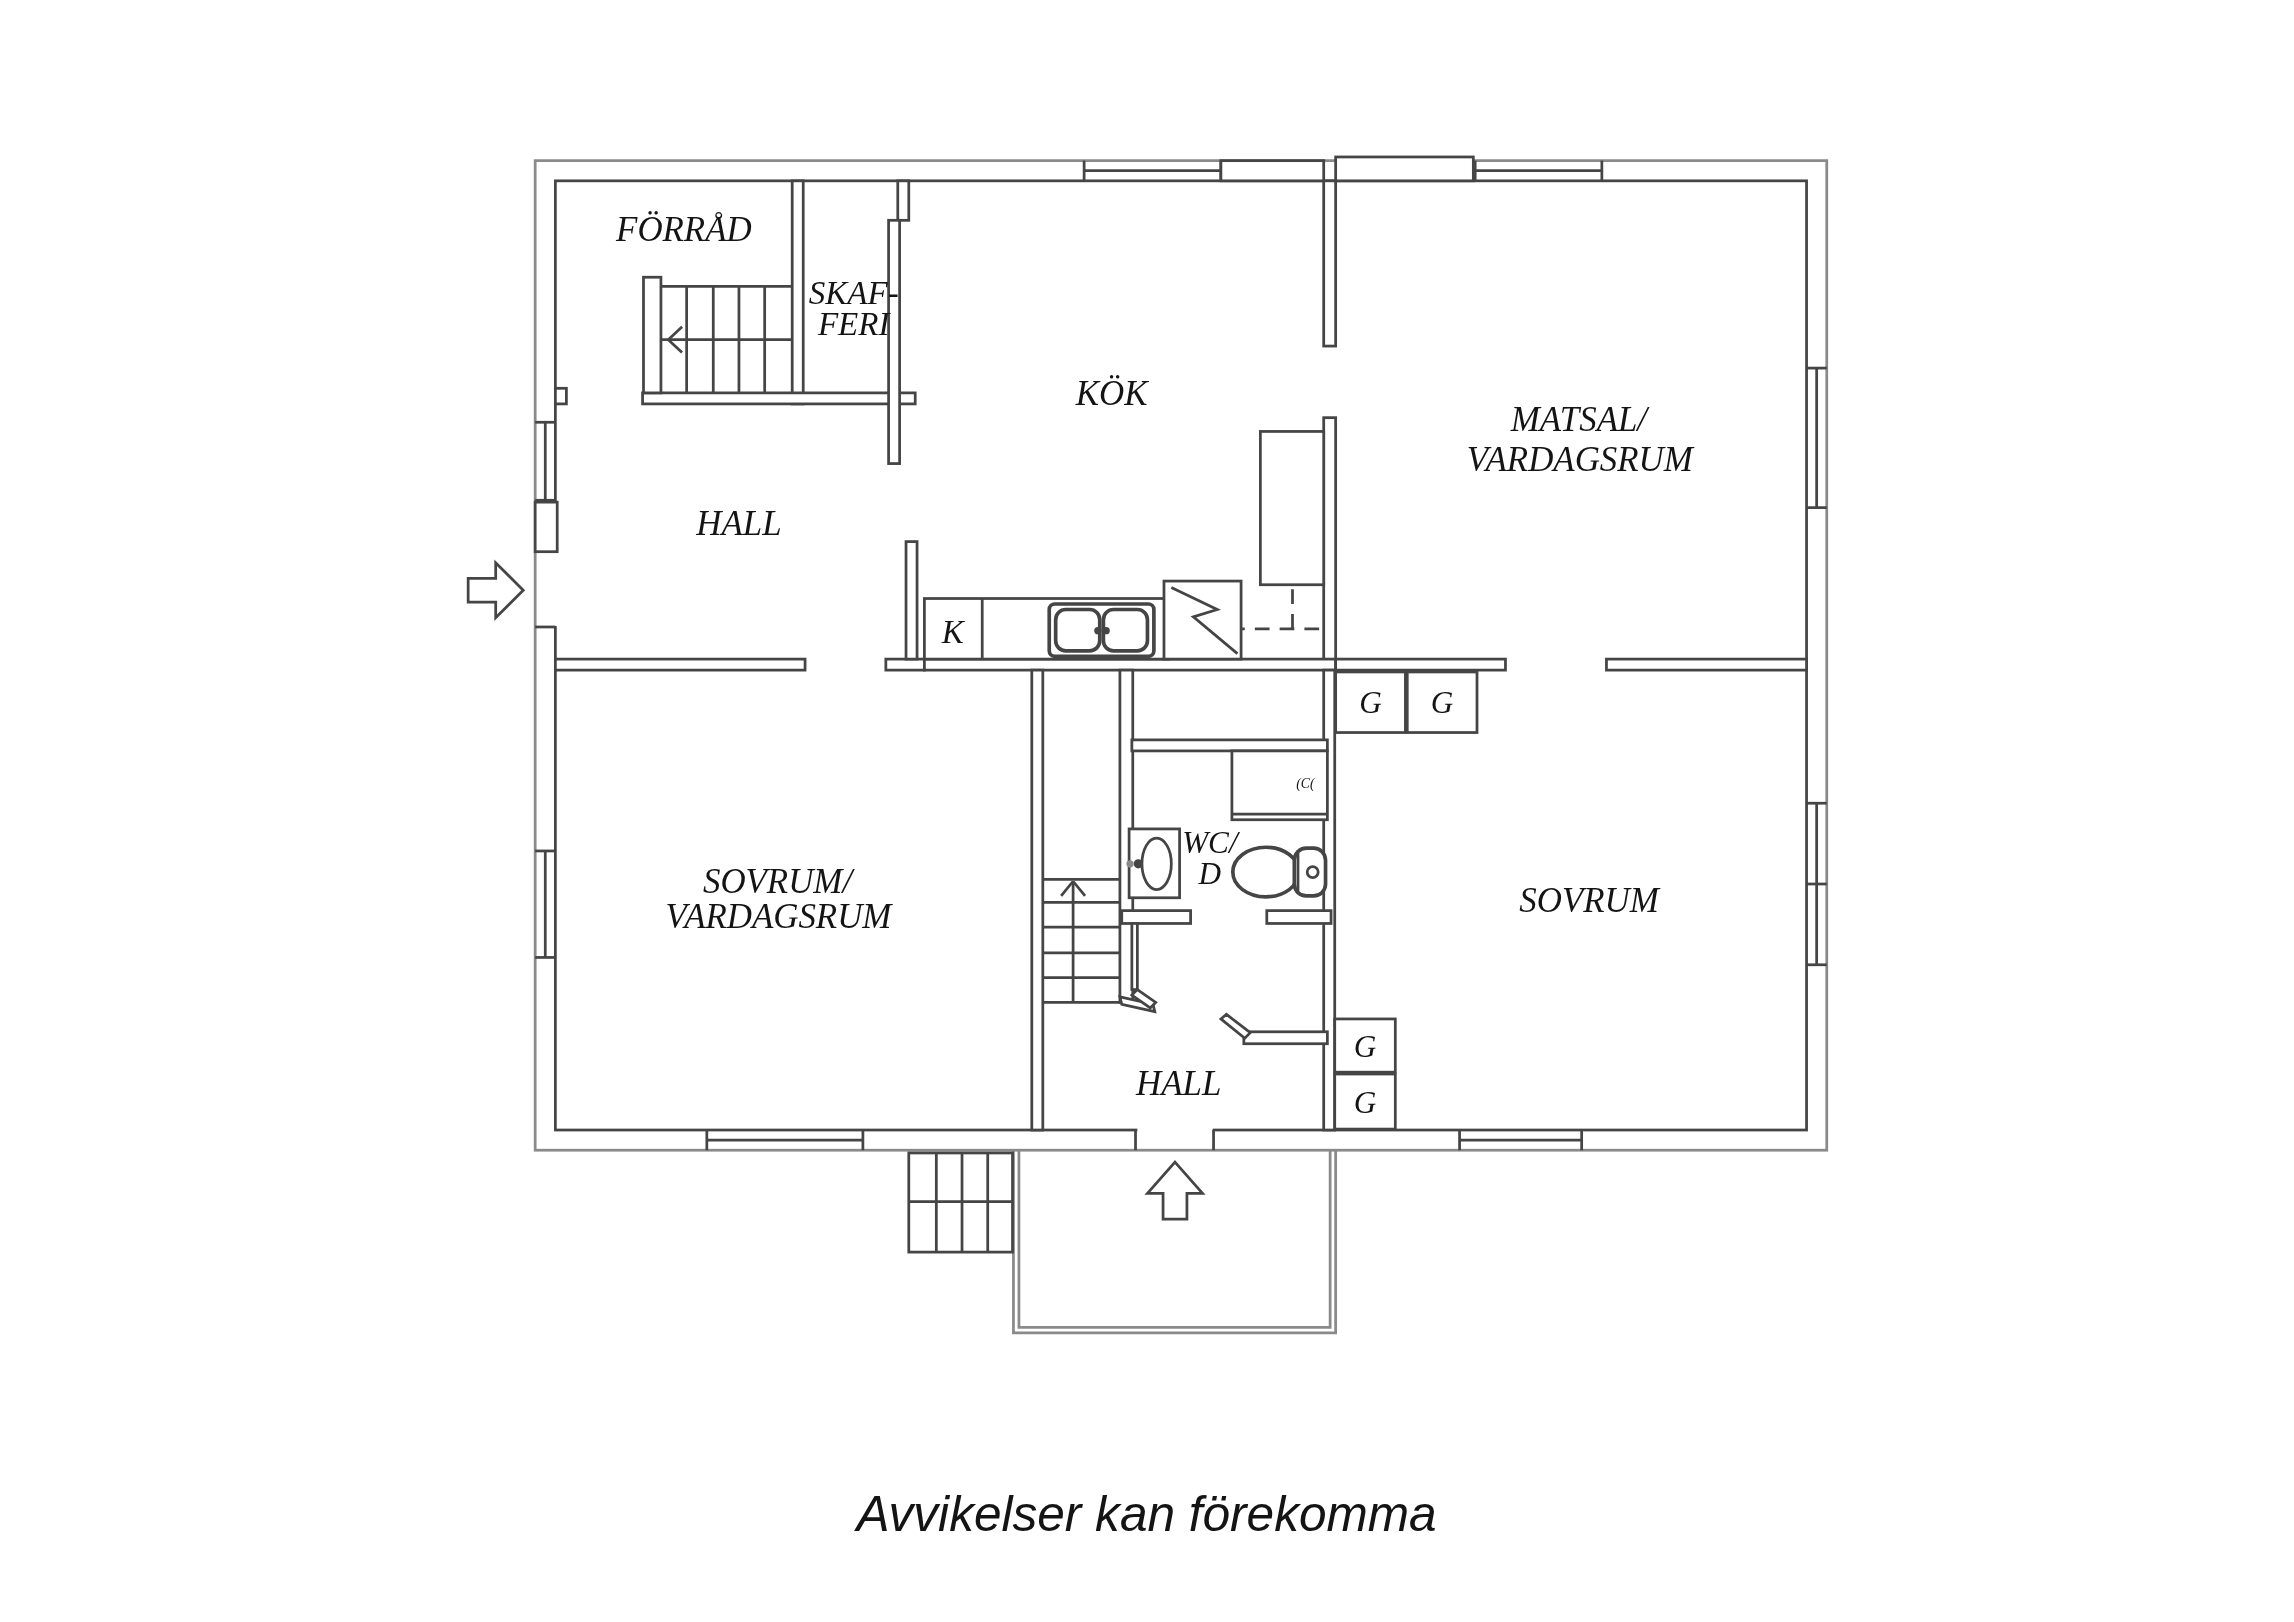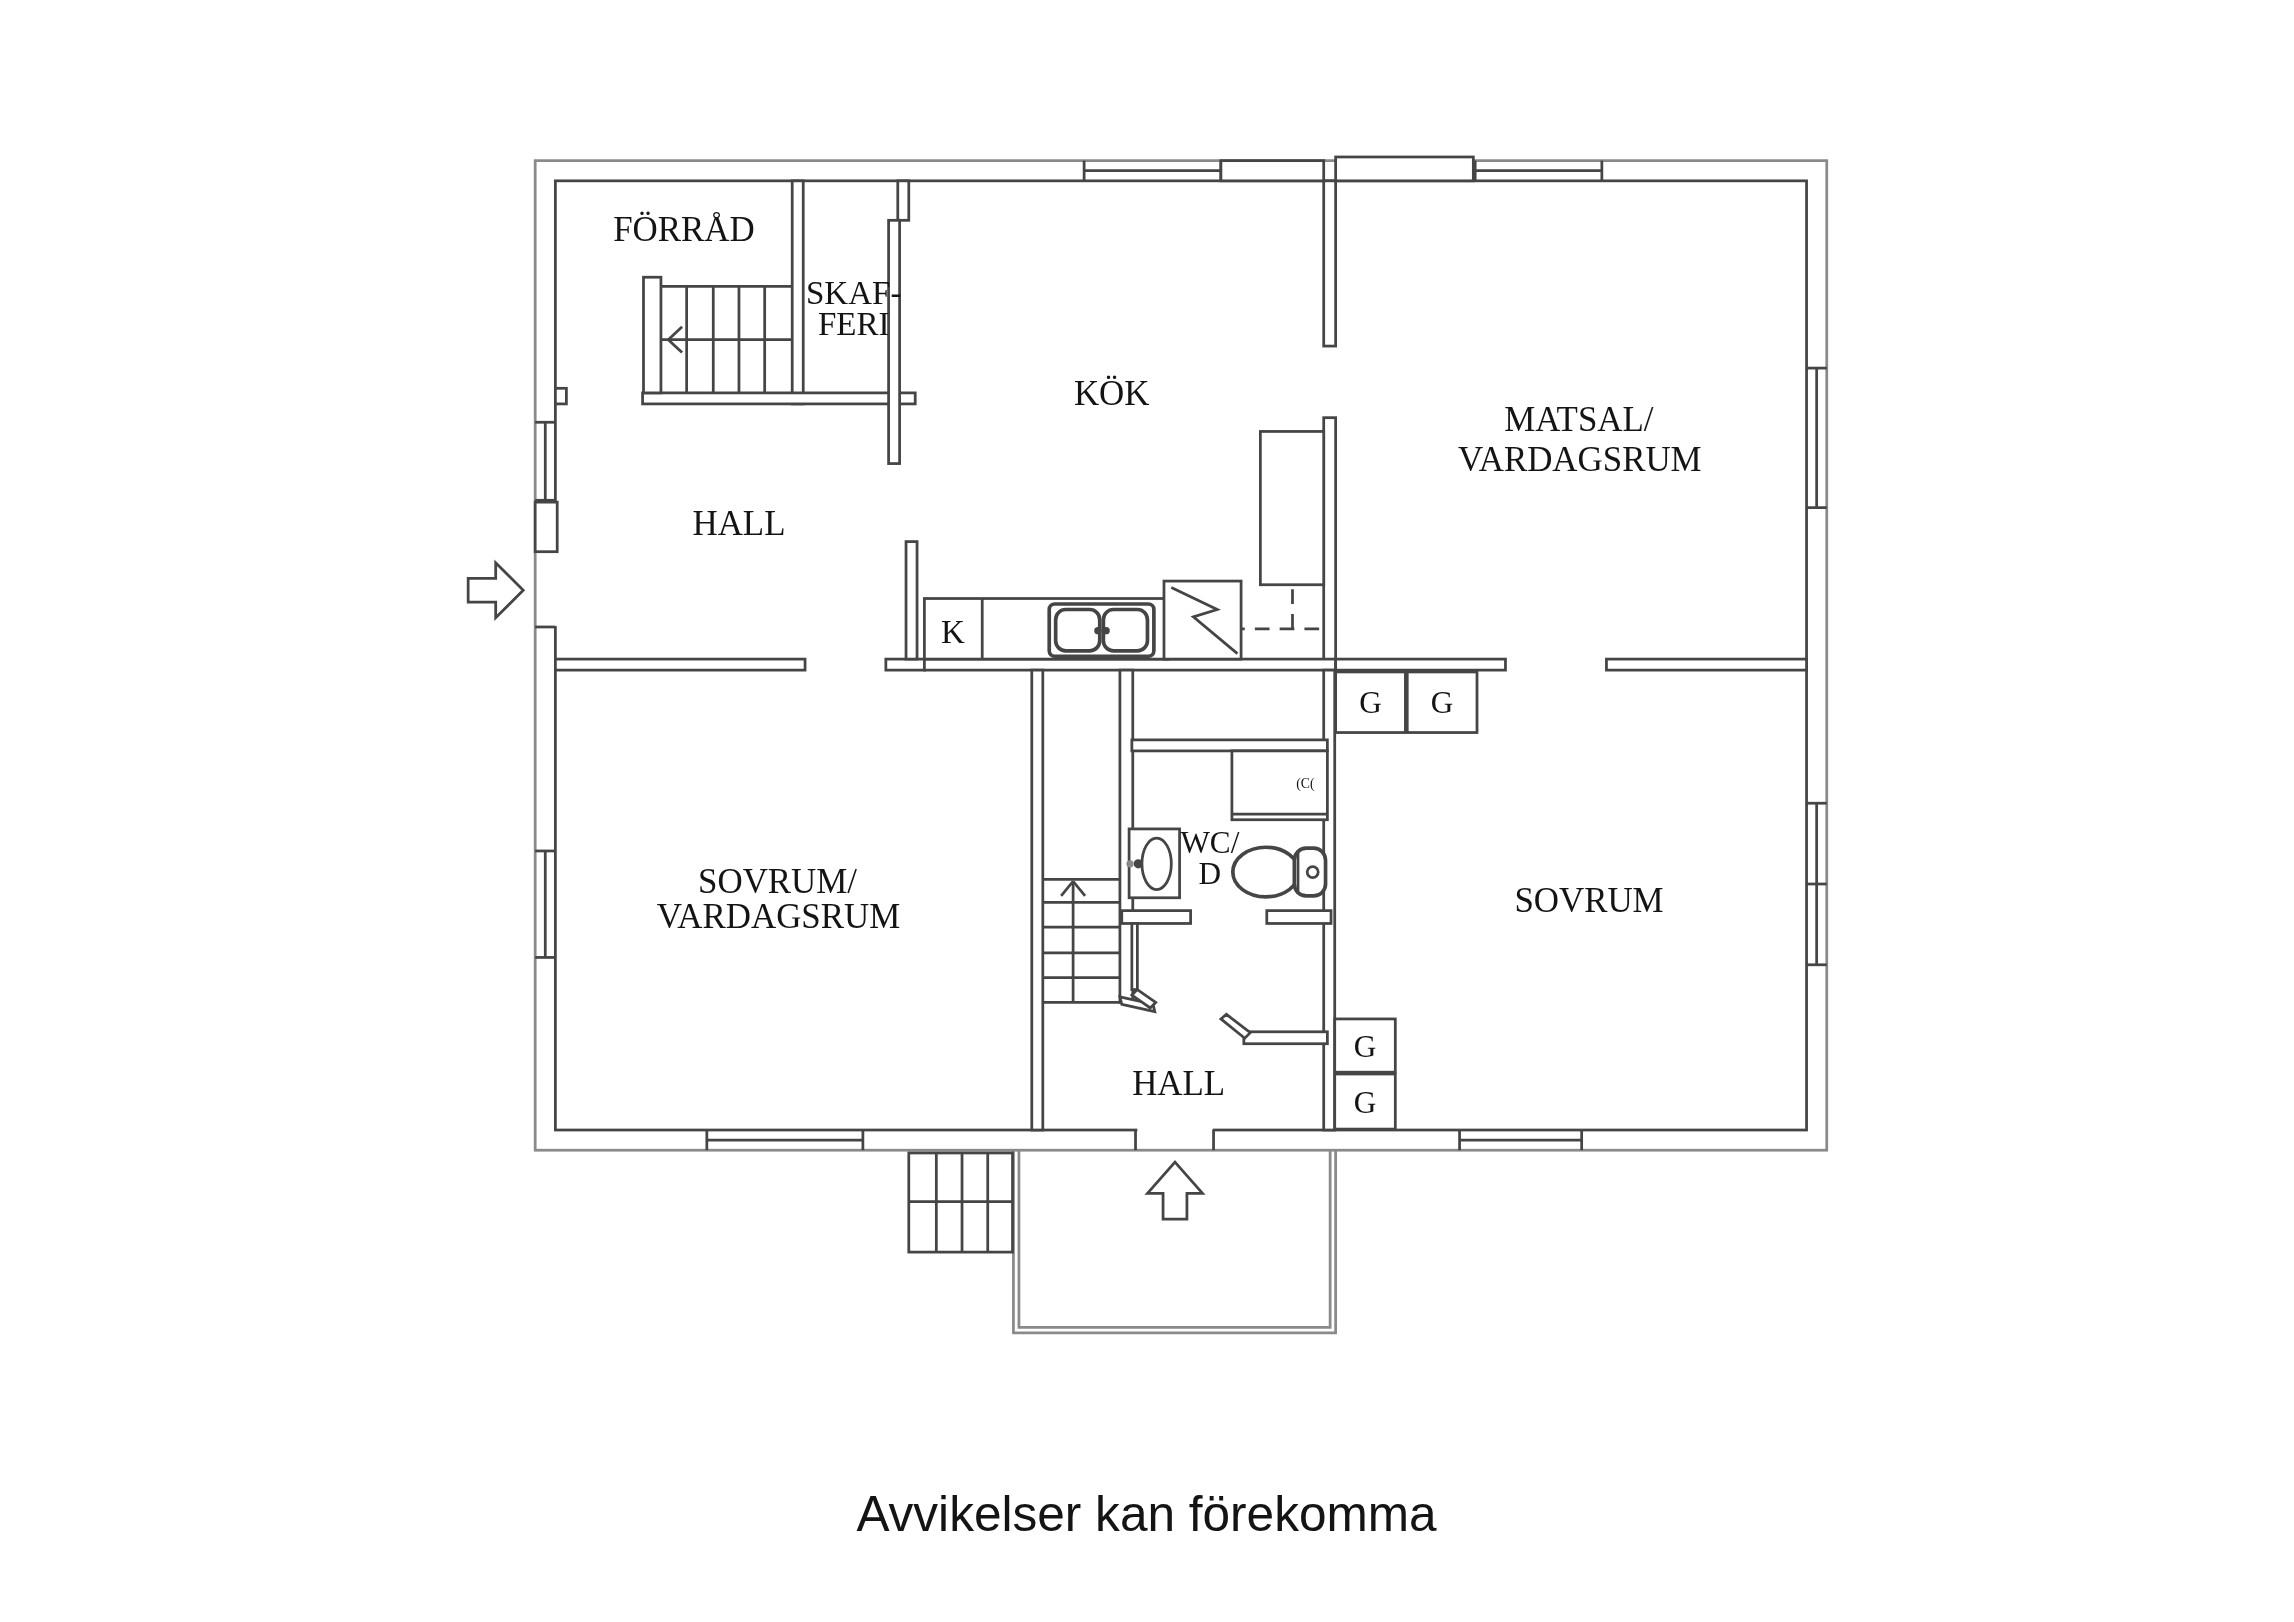--- a/index.html
+++ b/index.html
@@ -1,16 +1,16 @@
 <!DOCTYPE html>
 <html style="font-size:14.7px"><head>
 <meta charset="utf-8">
 <style>
   html,body{margin:0;padding:0;background:#ffffff;}
-  .stage{width:100%;}
+  .stage{width:100%;font-style:italic;}
   svg{display:block;width:100%;height:auto;background:#fff;}
   text{font-family:"Liberation Serif","DejaVu Serif",serif;}
   .note-text{font-family:"Liberation Sans","DejaVu Sans",sans-serif;}
 </style>
 </head>
 <body>
 
 <div class="stage">
 <svg viewBox="0 0 2499 1767" xmlns="http://www.w3.org/2000/svg">
 

